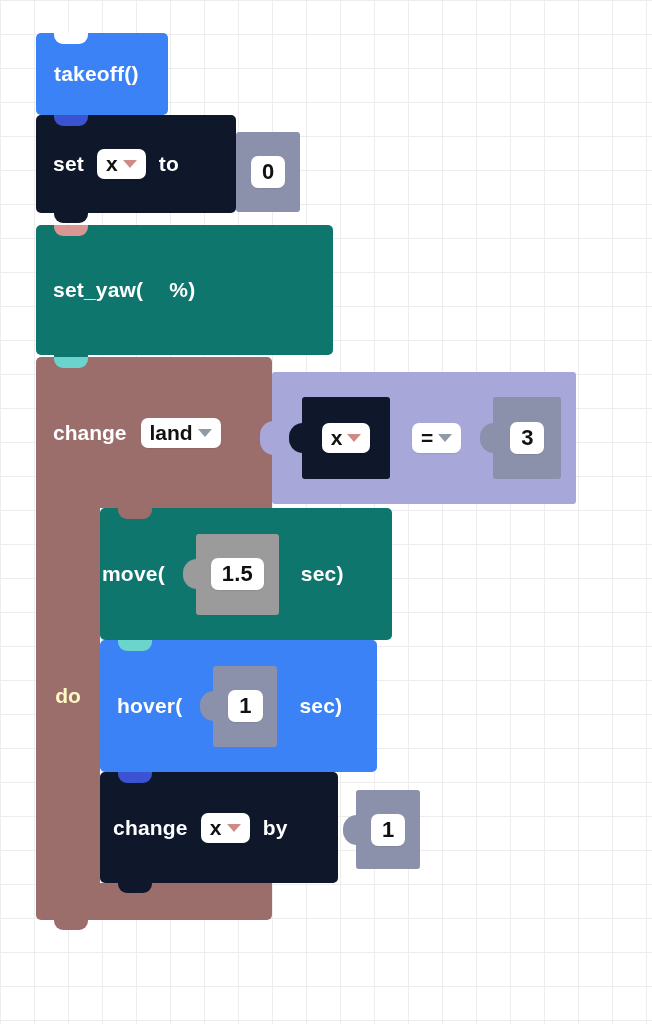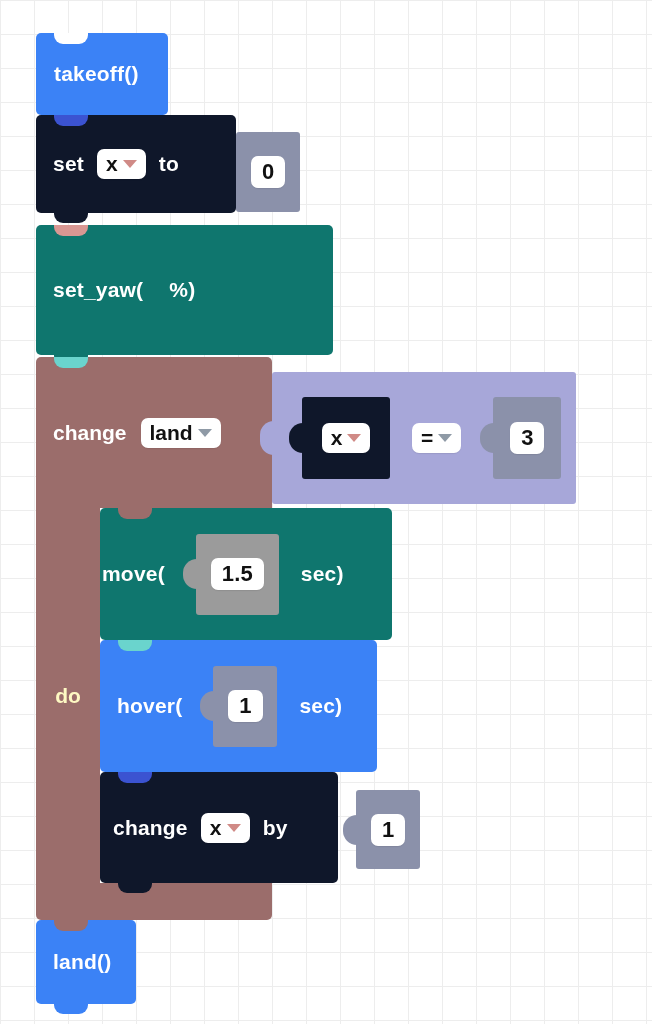--- a/index.html
+++ b/index.html
@@ -182,19 +182,14 @@
     <div class="bite" style="background:#3b53d1;"></div>
     <span class="lbl">change</span>
     <div class="field">
       <span>x</span>
       <i class="caret salmon"></i>
     </div>
     <span class="lbl">by</span>
     <div class="notch-bot c-salmon"></div>
   </div>
 
-  <div class="blk stack c-blue" style="left:36px;top:920px;width:100px;height:84px;padding-left:17px;">
-    <div class="bite" style="background:#9b6d6b;"></div>
-    <span class="lbl">land()</span>
-    <div class="notch-bot c-blue"></div>
-  </div>
 
 </div>
 
 </body></html>

